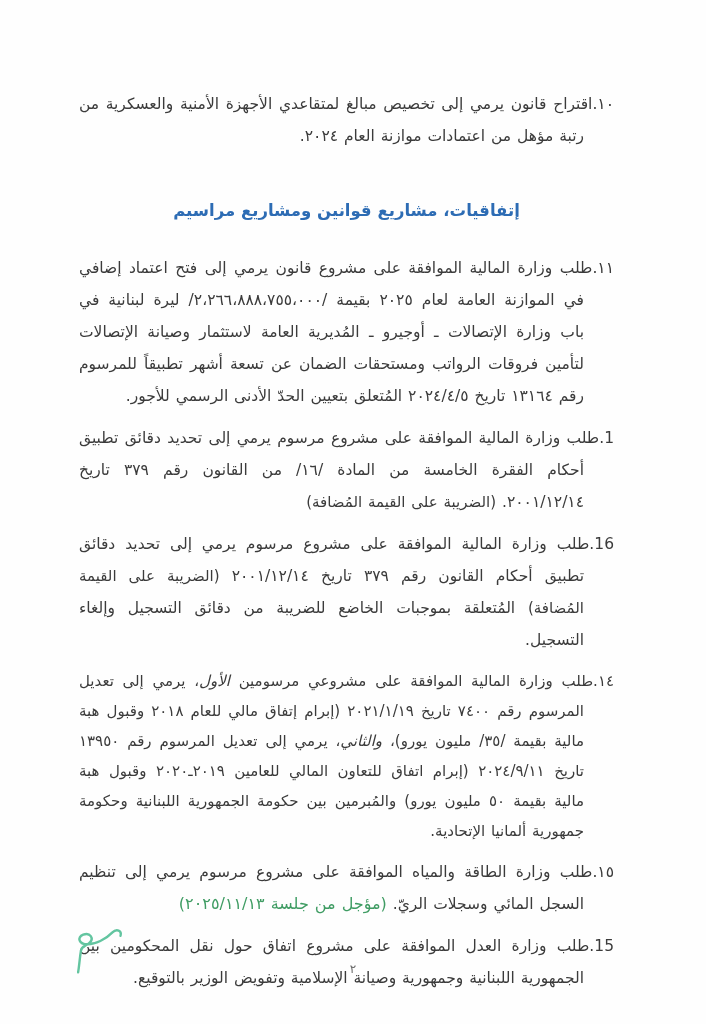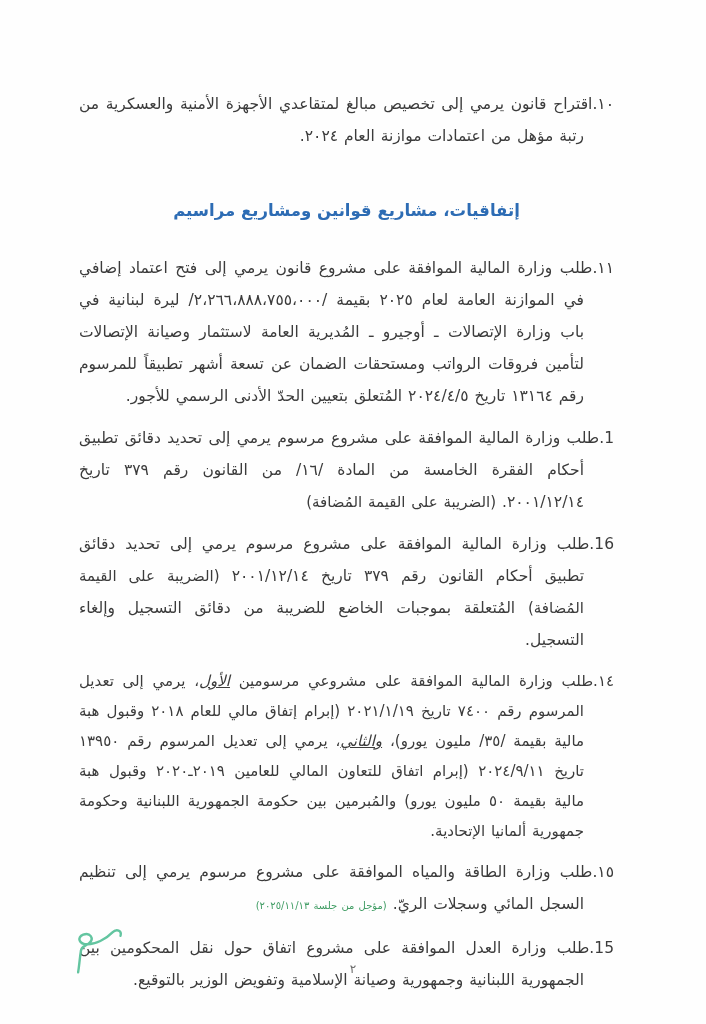--- a/index.html
+++ b/index.html
@@ -26,23 +26,23 @@
     line-height: 32px;
     text-align: justify;
     padding-right: 30px;
     text-indent: -30px;
     margin-bottom: 10px;
     word-spacing: 1px;
   }
   .doc-item .item-number { white-space: nowrap; }
   #item-10 { margin-bottom: 28px; }
   #item-14 { line-height: 30px; font-size: 15px; }
-  .seg-italic { font-style: italic; text-decoration: underline; }
+  .seg-italic { font-style: italic; }
   .seg-small  { font-size: 15px; }
-  .seg-green  { color: var(--note-green, #3f9c63); font-size: 10px; }
+  .seg-green  { color: var(--note-green, #3f9c63); font-size: 16px; }
   .section-heading {
     color: var(--heading-blue, #2d6cb4);
     font-weight: bold;
     font-size: 16.5px;
     text-align: center;
     margin: 46px 0 28px 0;
     line-height: 26px;
   }
   .page-number {
     position: absolute;

